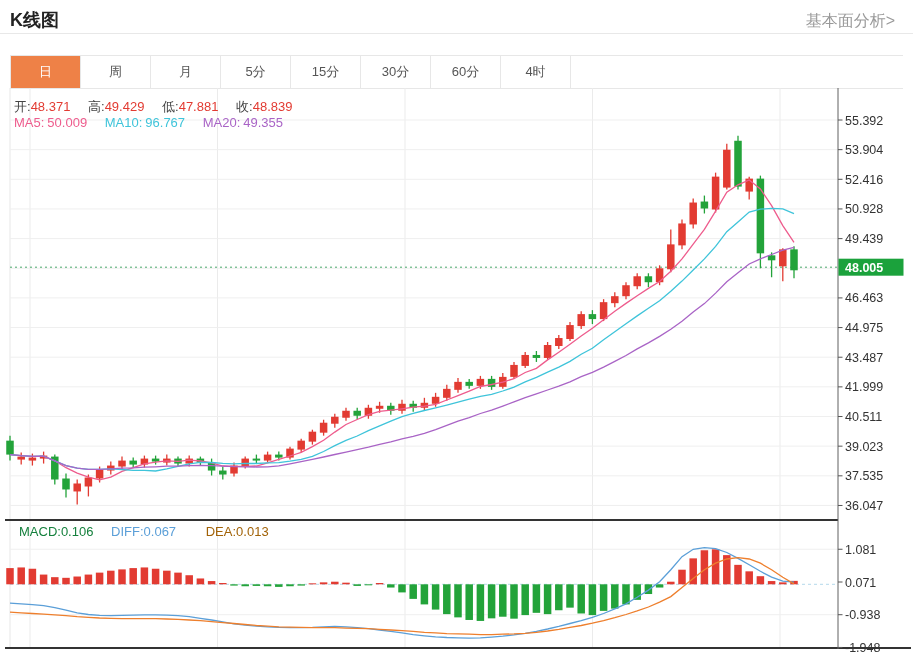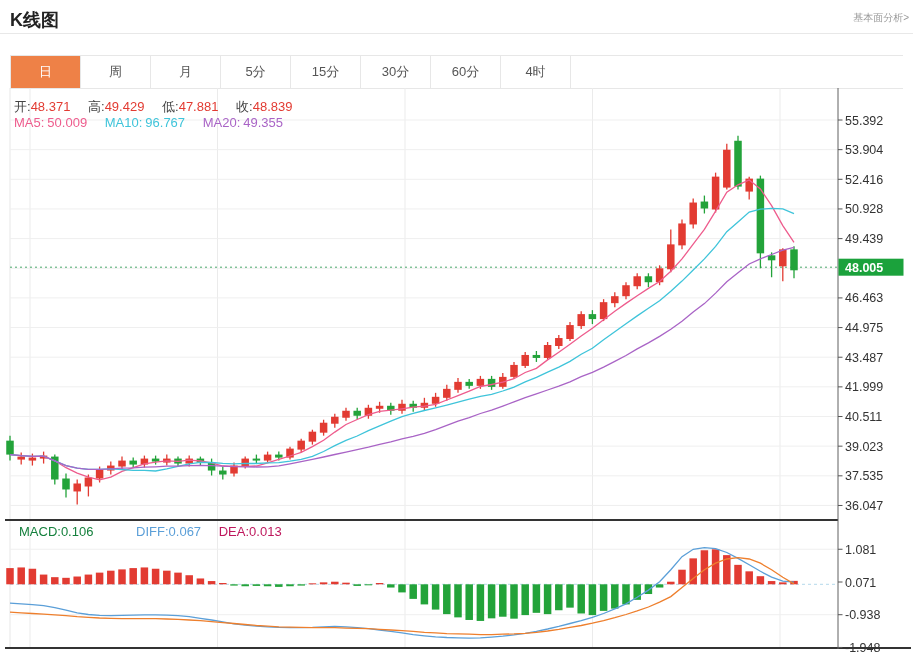--- a/index.html
+++ b/index.html
@@ -1,21 +1,21 @@
 <!DOCTYPE html>
 <html><head>
 <meta charset="utf-8">
 <style>
   * { margin:0; padding:0; box-sizing:border-box; }
   html,body { background:#fff; }
   body { font-family:"Liberation Sans","DejaVu Sans",sans-serif; }
   .page { position:relative; width:913px; height:654px; background:#fff; overflow:hidden; }
 
   .page-title { position:absolute; left:10px; top:8px; font-size:18px; font-weight:bold; color:#222; }
-  .header-link { position:absolute; right:4px; top:11px; font-size:10px; color:#999; cursor:pointer; text-decoration:none; }
+  .header-link { position:absolute; right:18px; top:11px; font-size:16px; color:#999; cursor:pointer; text-decoration:none; }
   .title-sep { position:absolute; left:0; top:33px; width:913px; height:1px; background:#e8e8e8; }
 
   .tab-bar { position:absolute; left:10px; top:55px; width:893px; height:34px; display:flex;
              border-top:1px solid #e7e7e7; border-bottom:1px solid #e7e7e7; border-left:1px solid #e7e7e7; }
   .tab { width:70px; height:100%; line-height:32px; text-align:center; font-size:13px; color:#555;
          border-right:1px solid #e7e7e7; background:#fff; cursor:pointer; }
   .tab.active { color:#fff; font-weight:normal; }
   .tab-filler { flex:1; }
 
   .legend-row { position:absolute; font-size:13px; white-space:nowrap; z-index:3; }
@@ -348,17 +348,17 @@
   </div>
 
   <div class="legend-row" style="left:14px; top:115px;">
     <span class="pair ma-pair" style="color: rgb(238, 92, 141);"><span class="lbl">MA5:</span><span>50.009</span></span>
     <span class="pair ma-pair" style="color: rgb(63, 196, 218);"><span class="lbl">MA10:</span><span>96.767</span></span>
     <span class="pair ma-pair" style="color: rgb(169, 100, 198);"><span class="lbl">MA20:</span><span>49.355</span></span>
   </div>
 
   <div class="legend-row" style="left:19px; top:524px;">
     <span class="pair" style="color: #15803d;"><span>MACD:</span><span>0.106</span></span>
-    <span class="pair" style="color: rgb(91, 159, 216); margin-left: 25px;"><span>DIFF:</span><span>0.067</span></span>
-    <span class="pair" style="color: #be185d;"><span>DEA:</span><span>0.013</span></span>
+    <span class="pair" style="color: rgb(91, 159, 216);"><span>DIFF:</span><span>0.067</span></span>
+    <span class="pair" style="color: #a16207; margin-left: 12px;"><span>DEA:</span><span>0.013</span></span>
   </div>
 
 </div>
 
 </body></html>

